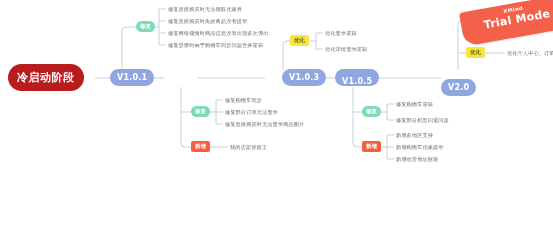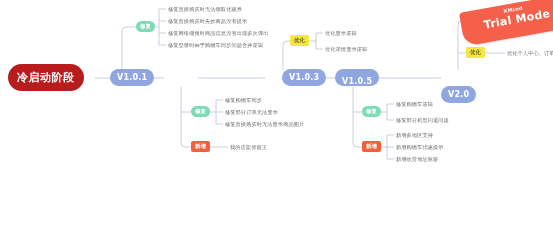--- a/index.html
+++ b/index.html
@@ -201,21 +201,21 @@
 
   <div class="node version-node" style="left:110px; top:69px;">
     <span>V1.0.1</span>
   </div>
   <div class="node version-node" style="left:265px; top:69px;margin-left:17px;">
     <span>V1.0.3</span>
   </div>
   <div class="node version-node" style="left:335px; top:69px;align-items:flex-end;">
     <span>V1.0.5</span>
   </div>
-  <div class="node version-node" style="left:441px; top:86px;justify-content:center;">
+  <div class="node version-node" style="left:441px; top:79px;justify-content:center;">
     <span>V2.0</span>
   </div>
 
   <div class="node tag tag-fix" style="left:136px; top:21px;">
     <span>修复</span>
   </div>
   <div class="leaf" style="left:168px; top:7px;">修复直接购买时无法领取优惠券</div>
   <div class="leaf" style="left:168px; top:19px;">修复直接购买时失效商品没有提示</div>
   <div class="leaf" style="left:168px; top:31px;">修复网络缓慢时商品信息没有出现多次弹出</div>
   <div class="leaf" style="left:168px; top:43px;">修复登录时由于购物车同步问题合并逻辑</div>

